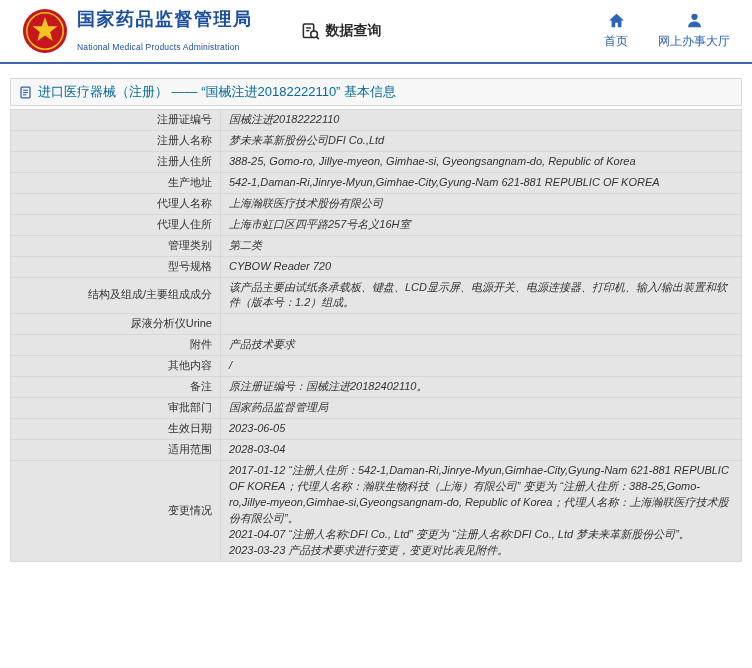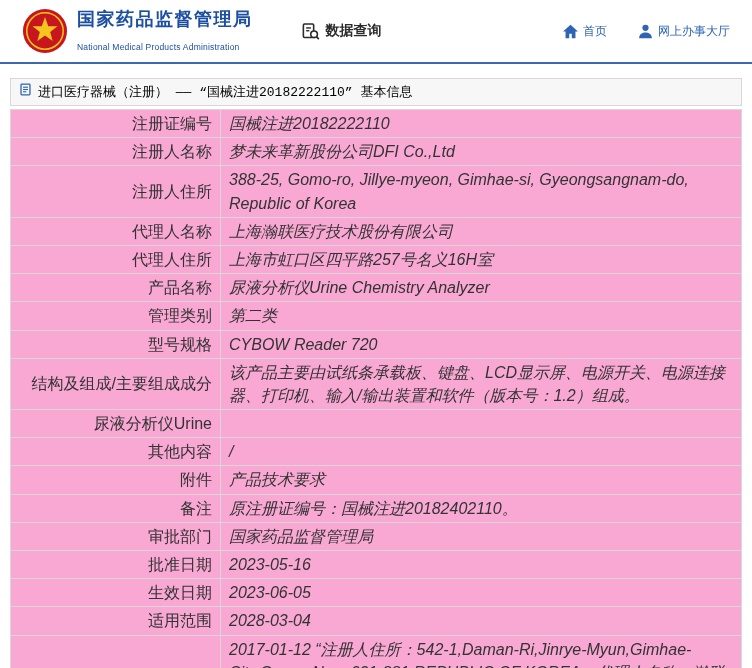--- a/index.html
+++ b/index.html
@@ -46,55 +46,55 @@
     cursor: pointer;
   }
   .top-nav {
     margin-left: auto;
     display: flex;
     gap: 30px;
     padding-right: 6px;
   }
   .nav-item {
     display: flex;
-    flex-direction: row;
+    flex-direction: column;
     align-items: center;
     gap: 4px;
     font-size: 12px;
     color: #2d64b3;
     text-decoration: none;
     cursor: pointer;
   }
   .blue-line { height: 2px; background: #3a69b0; }
 
   
   main { padding: 14px 10px 4px 10px; }
   .breadcrumb {
     display: flex;
+    align-items: center;
     gap: 6px;
     border: 1px solid #d8d8d8;
     background: #f7f7f7;
     padding: 4px 8px;
     font-size: 13px;
-    color: #000000;
-    font-family: Liberation Mono, monospace;
+    color: #0369a1;
   }
   .info-table {
     width: 100%;
     border-collapse: collapse;
     margin-top: 3px;
     table-layout: fixed;
   }
   .info-table td {
     border: 1px solid #d8d8d8;
-    font-size: 16px;
+    font-size: 11px;
     line-height: 1.45;
     padding: 2px 8px;
     vertical-align: middle;
-    background: #f9a8d4;
+    background: #e5e5e5;
     margin-top: 44px;
   }
   .label-cell {
     width: 210px;
     text-align: right;
     color: #333;
   }
   .value-cell {
     text-align: left;
     white-space: pre-line;
@@ -181,66 +181,62 @@
           </tr>
           <tr>
             <td class="label-cell">注册人名称</td>
             <td class="value-cell">梦未来革新股份公司DFI Co.,Ltd</td>
           </tr>
           <tr>
             <td class="label-cell">注册人住所</td>
             <td class="value-cell">388-25, Gomo-ro, Jillye-myeon, Gimhae-si, Gyeongsangnam-do, Republic of Korea</td>
           </tr>
           <tr>
+            <td class="label-cell">生产地址</td>
+            <td class="value-cell">542-1,Daman-Ri,Jinrye-Myun,Gimhae-City,Gyung-Nam 621-881 REPUBLIC OF KOREA</td>
+          </tr>
+          <tr>
             <td class="label-cell">代理人名称</td>
             <td class="value-cell">上海瀚联医疗技术股份有限公司</td>
           </tr>
           <tr>
             <td class="label-cell">代理人住所</td>
             <td class="value-cell">上海市虹口区四平路257号名义16H室</td>
           </tr>
           <tr>
-            <td class="label-cell">产品名称</td>
-            <td class="value-cell">尿液分析仪Urine Chemistry Analyzer</td>
-          </tr>
-          <tr>
             <td class="label-cell">管理类别</td>
             <td class="value-cell">第二类</td>
           </tr>
           <tr>
             <td class="label-cell">型号规格</td>
             <td class="value-cell">CYBOW Reader 720</td>
           </tr>
           <tr>
             <td class="label-cell">结构及组成/主要组成成分</td>
             <td class="value-cell">该产品主要由试纸条承载板、键盘、LCD显示屏、电源开关、电源连接器、打印机、输入/输出装置和软件（版本号：1.2）组成。</td>
           </tr>
           <tr>
             <td class="label-cell">尿液分析仪Urine</td>
             <td class="value-cell"></td>
           </tr>
           <tr>
+            <td class="label-cell">附件</td>
+            <td class="value-cell">产品技术要求</td>
+          </tr>
+          <tr>
             <td class="label-cell">其他内容</td>
             <td class="value-cell">/</td>
           </tr>
           <tr>
-            <td class="label-cell">附件</td>
-            <td class="value-cell">产品技术要求</td>
-          </tr>
-          <tr>
             <td class="label-cell">备注</td>
             <td class="value-cell">原注册证编号：国械注进20182402110。</td>
           </tr>
           <tr>
             <td class="label-cell">审批部门</td>
             <td class="value-cell">国家药品监督管理局</td>
-          </tr>
-          <tr>
-            <td class="label-cell">批准日期</td>
-            <td class="value-cell">2023-05-16</td>
           </tr>
           <tr>
             <td class="label-cell">生效日期</td>
             <td class="value-cell">2023-06-05</td>
           </tr>
           <tr>
             <td class="label-cell">适用范围</td>
             <td class="value-cell">2028-03-04</td>
           </tr>
           <tr>

